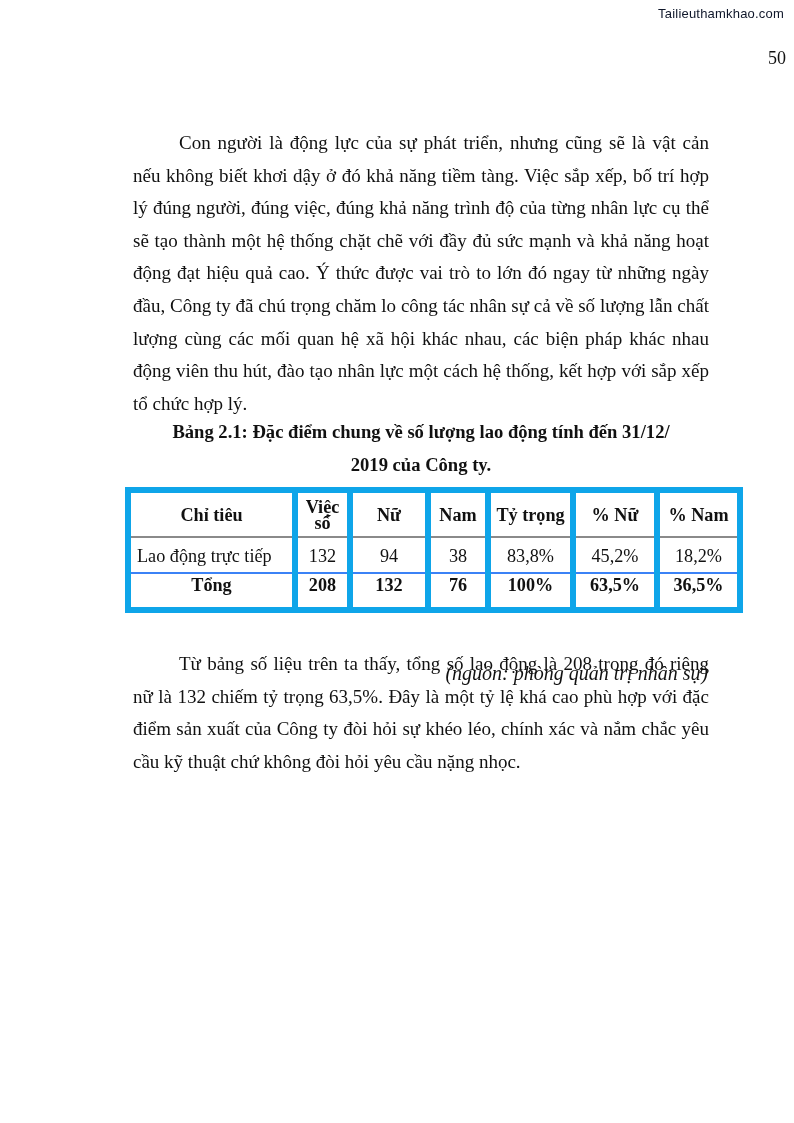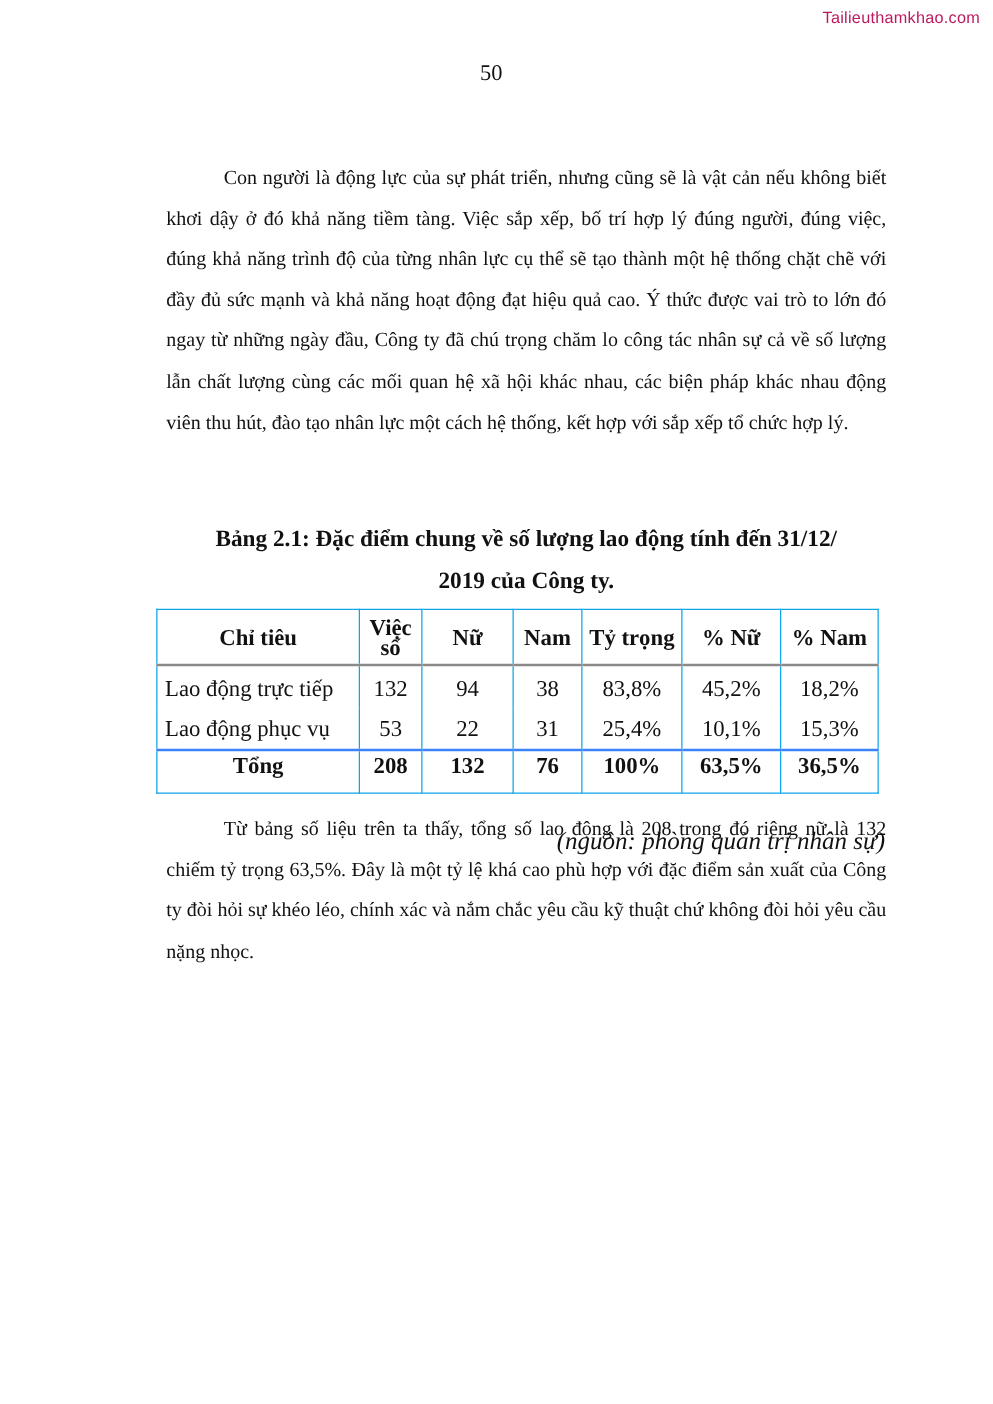--- a/index.html
+++ b/index.html
@@ -14,36 +14,36 @@
       overflow: hidden;
       font-family: "Liberation Serif", "DejaVu Serif", serif;
       color: #111111;
     }
     .watermark {
       position: absolute;
       top: 6px;
       right: 10px;
       font-family: "Liberation Sans", "DejaVu Sans", sans-serif;
       font-size: 13px;
-      color: #be185d;
+      color: #0f172a;
       letter-spacing: 0.2px;
     }
     .page-number {
       position: absolute;
       top: 48px;
       left: 0;
       width: 786px;
-      text-align: center;
+      text-align: right;
       font-size: 18px;
     }
     .para {
       position: absolute;
       left: 133px;
       width: 576px;
-      font-size: 16px;
+      font-size: 19px;
       line-height: 32.6px;
       text-align: justify;
       text-indent: 46px;
       margin: 0;
     }
     .para-1 { top: 127px; }
     .para-2 { top: 648px; }
     .caption {
       position: absolute;
       left: 0;
@@ -57,21 +57,21 @@
     .caption-2 { top: 449px; left: 24px; }
 
     table.data {
       position: absolute;
       top: 487px;
       left: 125px;
       border-collapse: collapse;
       font-size: 18.2px;
     }
     table.data th, table.data td {
-      border: 1px solid #0ea5e9;
+      border: 6px solid #0ea5e9;
       padding: 0;
       text-align: center;
       vertical-align: middle;
     }
     table.data th {
       font-weight: bold;
       height: 43px;
       line-height: 16px;
       border-bottom: 2px solid #8a8a8a;
     }
@@ -143,29 +143,20 @@
   <tbody>
     <tr class="body-row">
       <td class="label-cell">Lao động trực tiếp</td>
       <td>132</td>
       <td>94</td>
       <td>38</td>
       <td>83,8%</td>
       <td>45,2%</td>
       <td>18,2%</td>
     </tr>
-    <tr class="body-row">
-      <td class="label-cell">Lao động phục vụ</td>
-      <td>53</td>
-      <td>22</td>
-      <td>31</td>
-      <td>25,4%</td>
-      <td>10,1%</td>
-      <td>15,3%</td>
-    </tr>
     <tr class="total-row">
       <td class="label-cell">Tổng</td>
       <td>208</td>
       <td>132</td>
       <td>76</td>
       <td>100%</td>
       <td>63,5%</td>
       <td>36,5%</td>
     </tr>
   </tbody>

